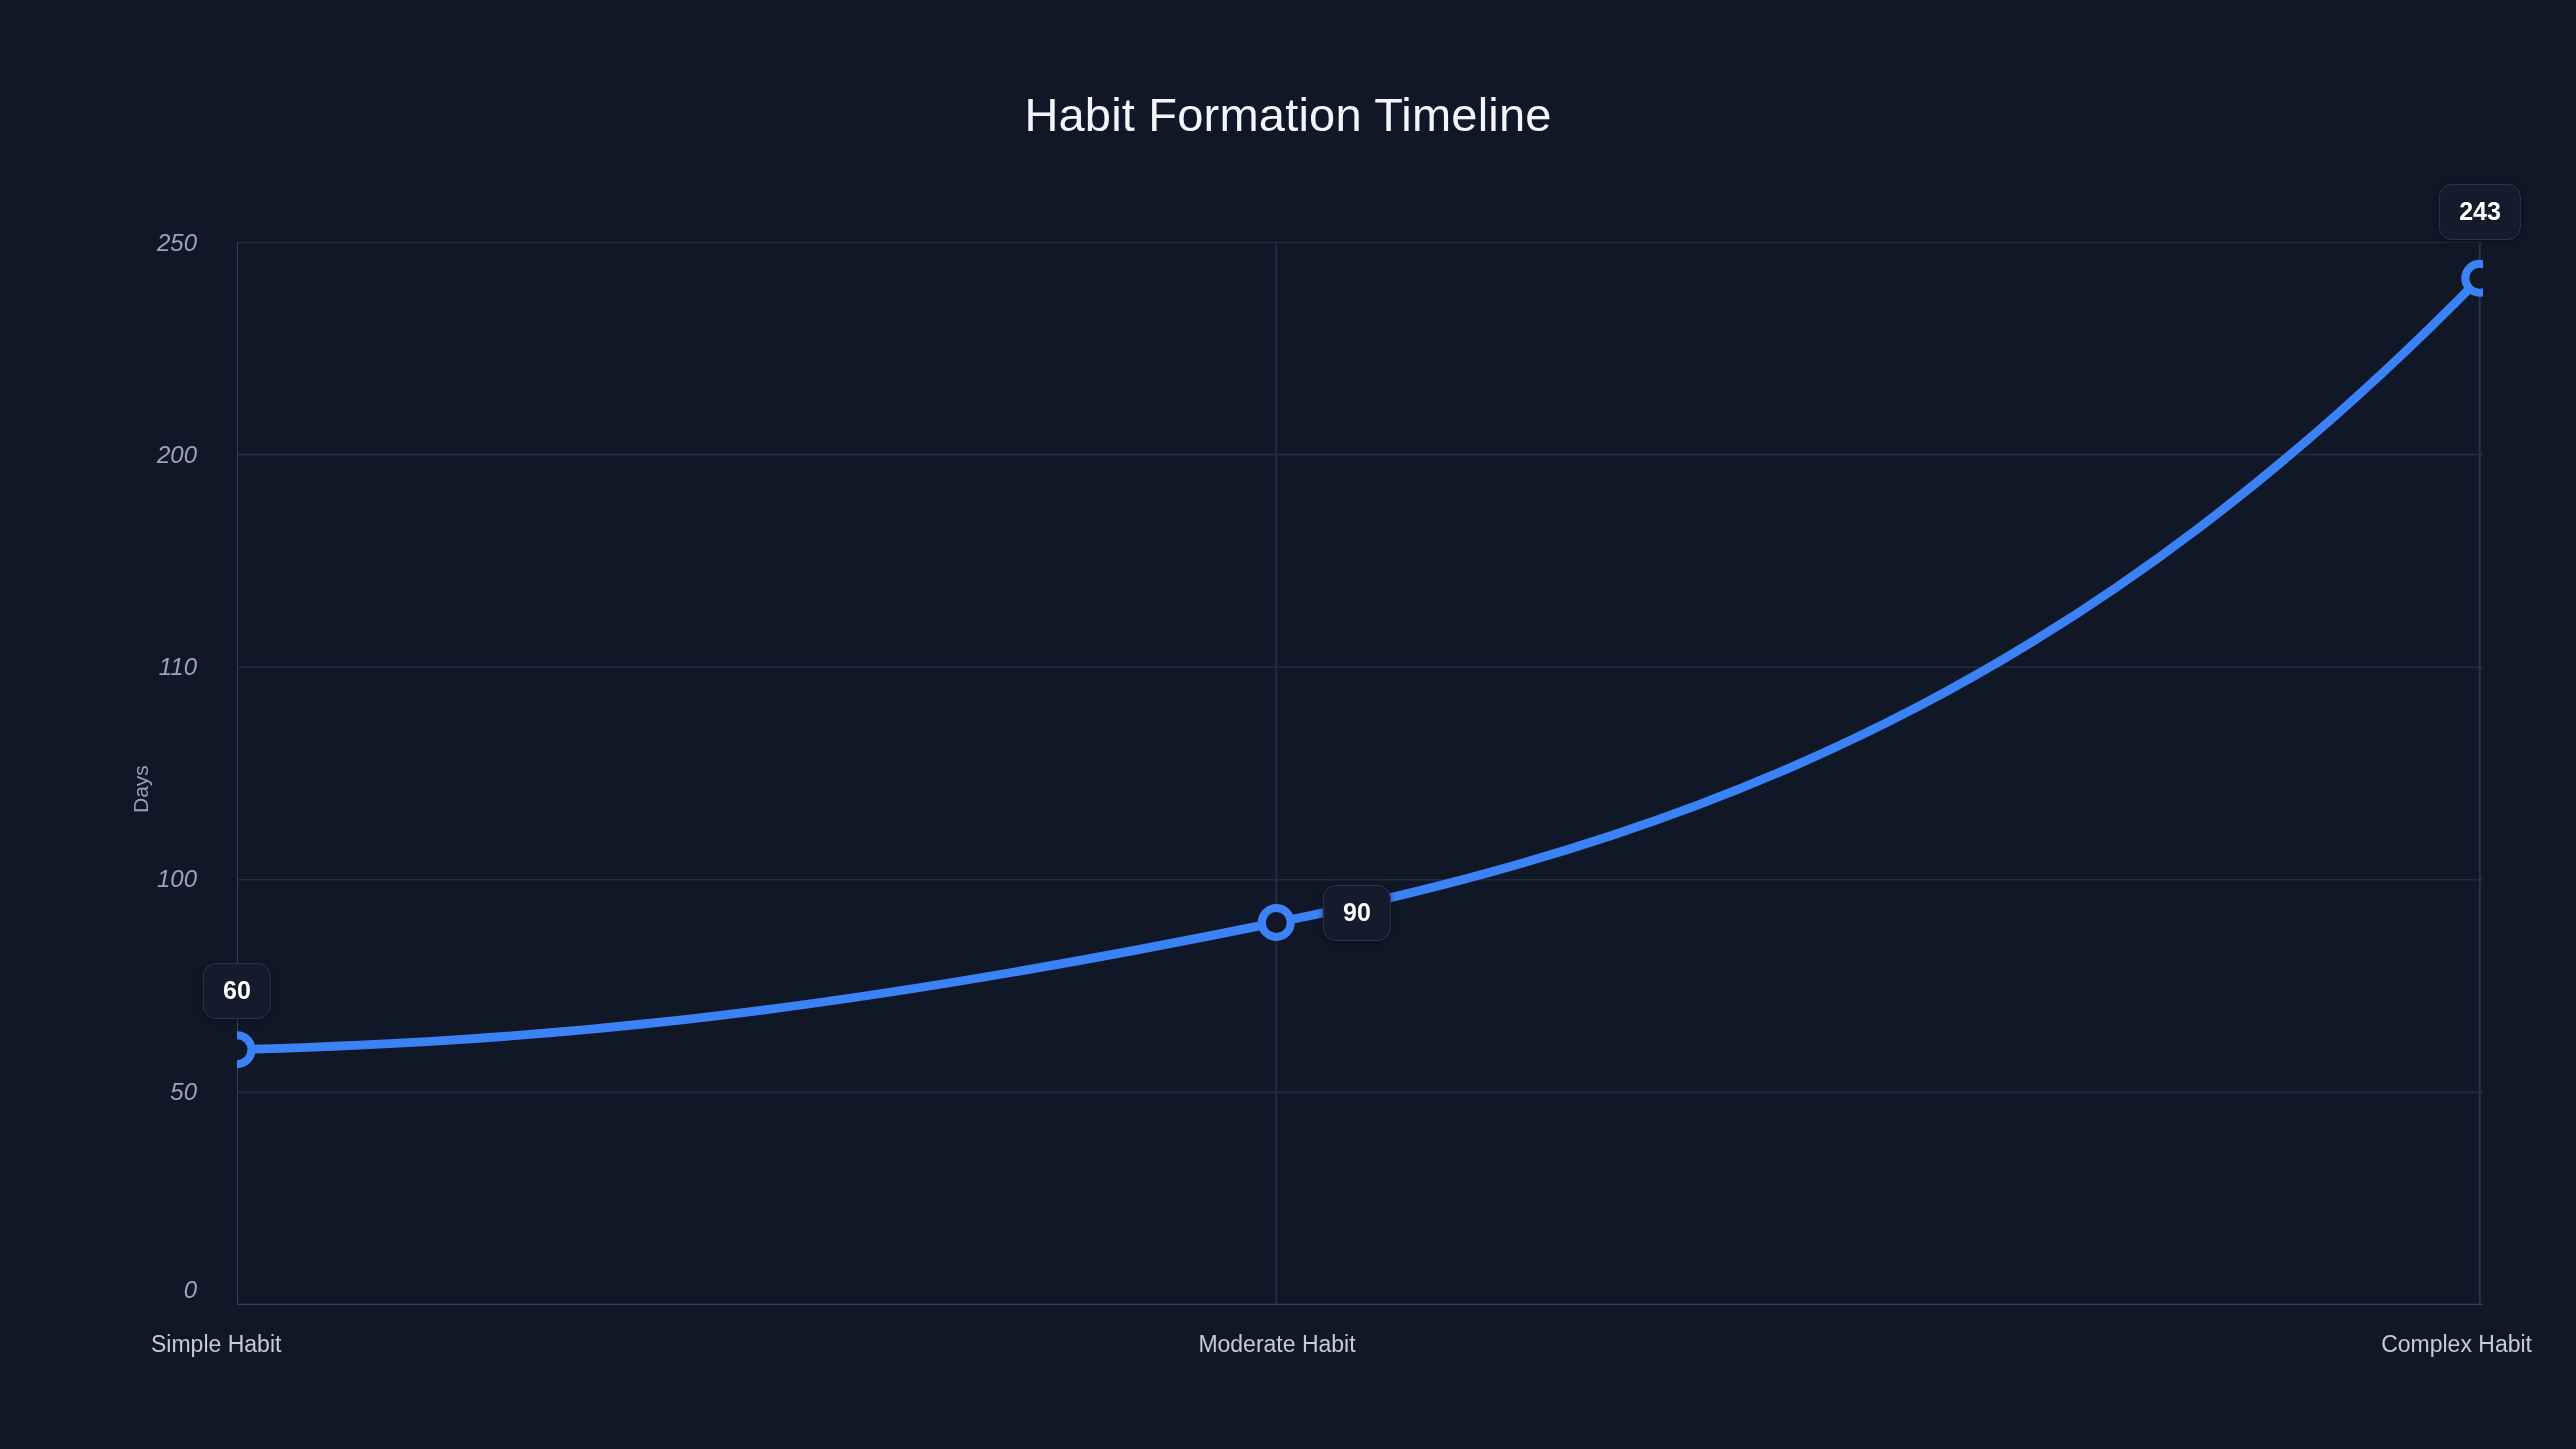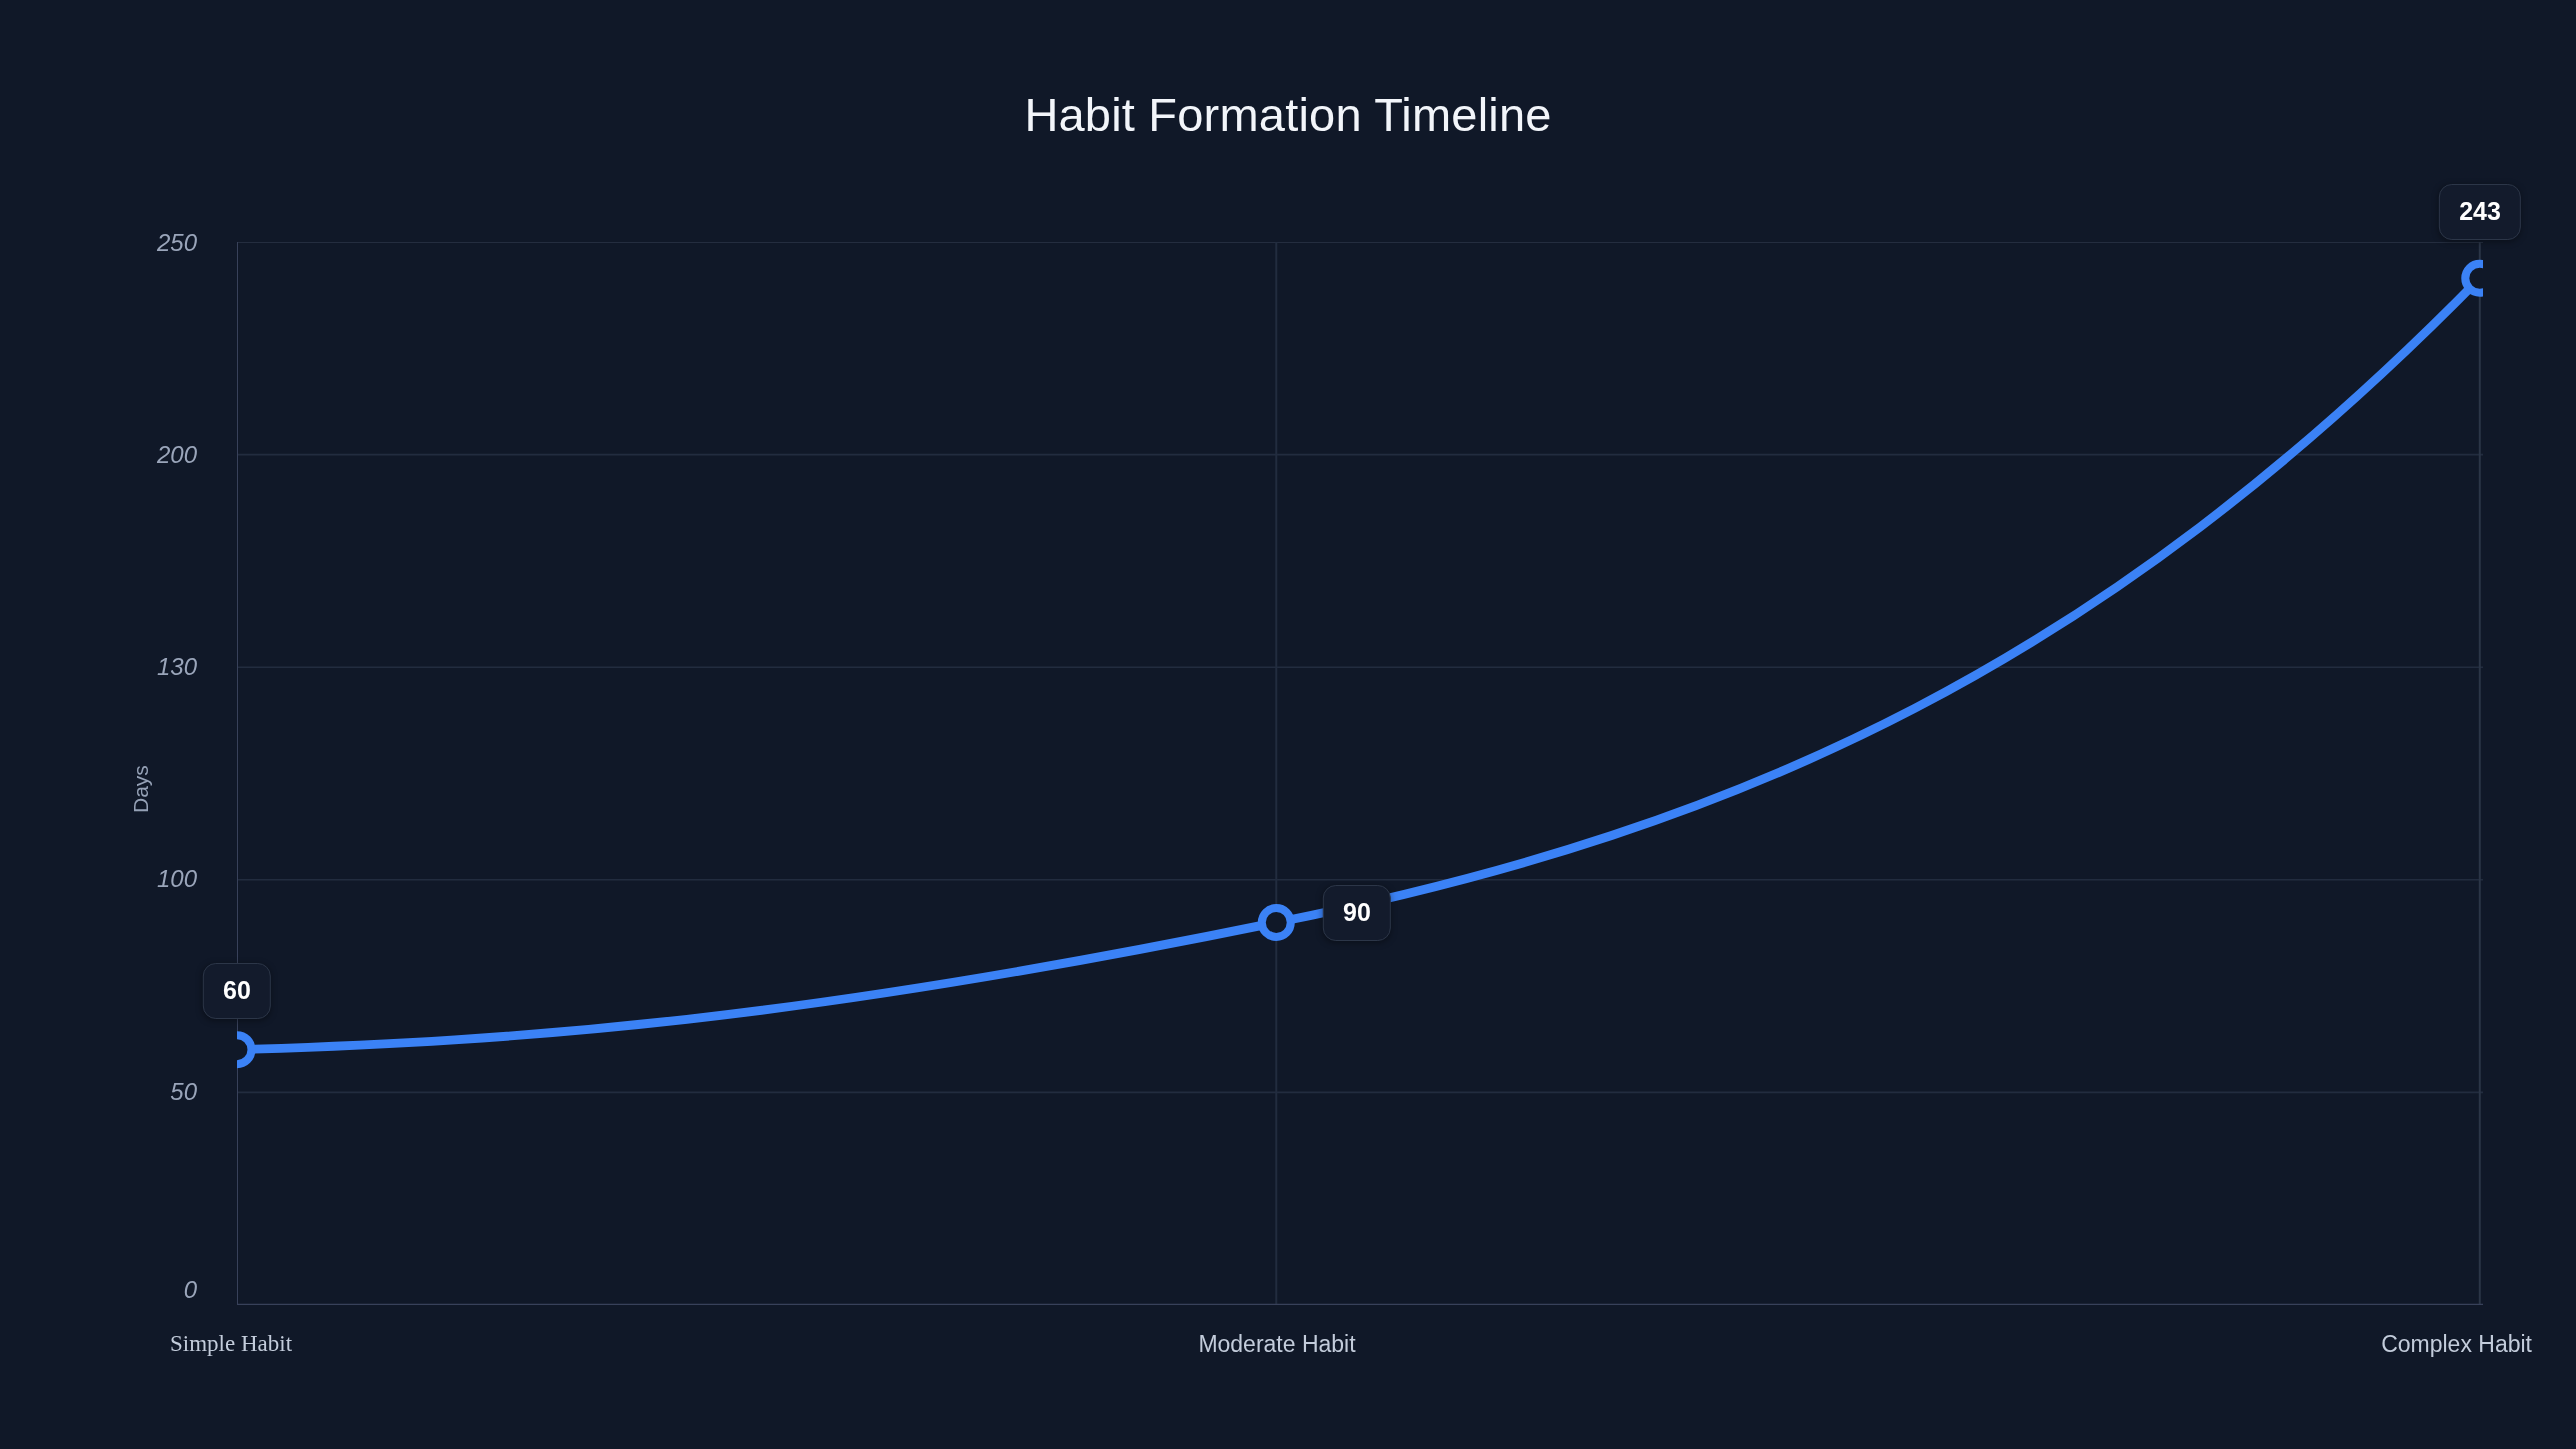--- a/index.html
+++ b/index.html
@@ -65,21 +65,21 @@
   }
 
   
   .x-tick {
     position:absolute;
     font-size:23px;
     color:#c3ccdb;
     white-space:nowrap;
     top:1331px;
   }
-  .x-tick.start { left:170px;font-family:Liberation Serif, serif; }
+  .x-tick.start { left:151px; }
   .x-tick.mid   { left:1277px; transform:translateX(-50%); }
   .x-tick.end   { left:2532px; transform:translateX(-100%); }
 
   
   .dlabel {
     position:absolute;
     background:#131b2c;
     border:1.3px solid #2c3648;
     border-radius:13px;
     color:#ffffff;
@@ -99,21 +99,21 @@
 
   <div class="chart-title">Habit Formation Timeline</div>
 
   <div class="y-axis-title-pos">
     <span class="rot">Days</span>
   </div>
 
   <div class="y-ticks-col">
     <div class="y-tick" style="top:229px">250</div>
     <div class="y-tick" style="top:441px">200</div>
-    <div class="y-tick" style="top:653px">130</div>
+    <div class="y-tick" style="top:653px">110</div>
     <div class="y-tick" style="top:865px">100</div>
     <div class="y-tick" style="top:1078px">50</div>
     <div class="y-tick" style="top:1276px">0</div>
   </div>
 
   <div class="plot-wrap">
     <svg class="plot-svg" viewBox="0 0 2790 1320" preserveAspectRatio="none">
 
       <g>
         <line x1="0" y1="0" x2="2790" y2="0" stroke="#2b3547" stroke-width="2"></line>

